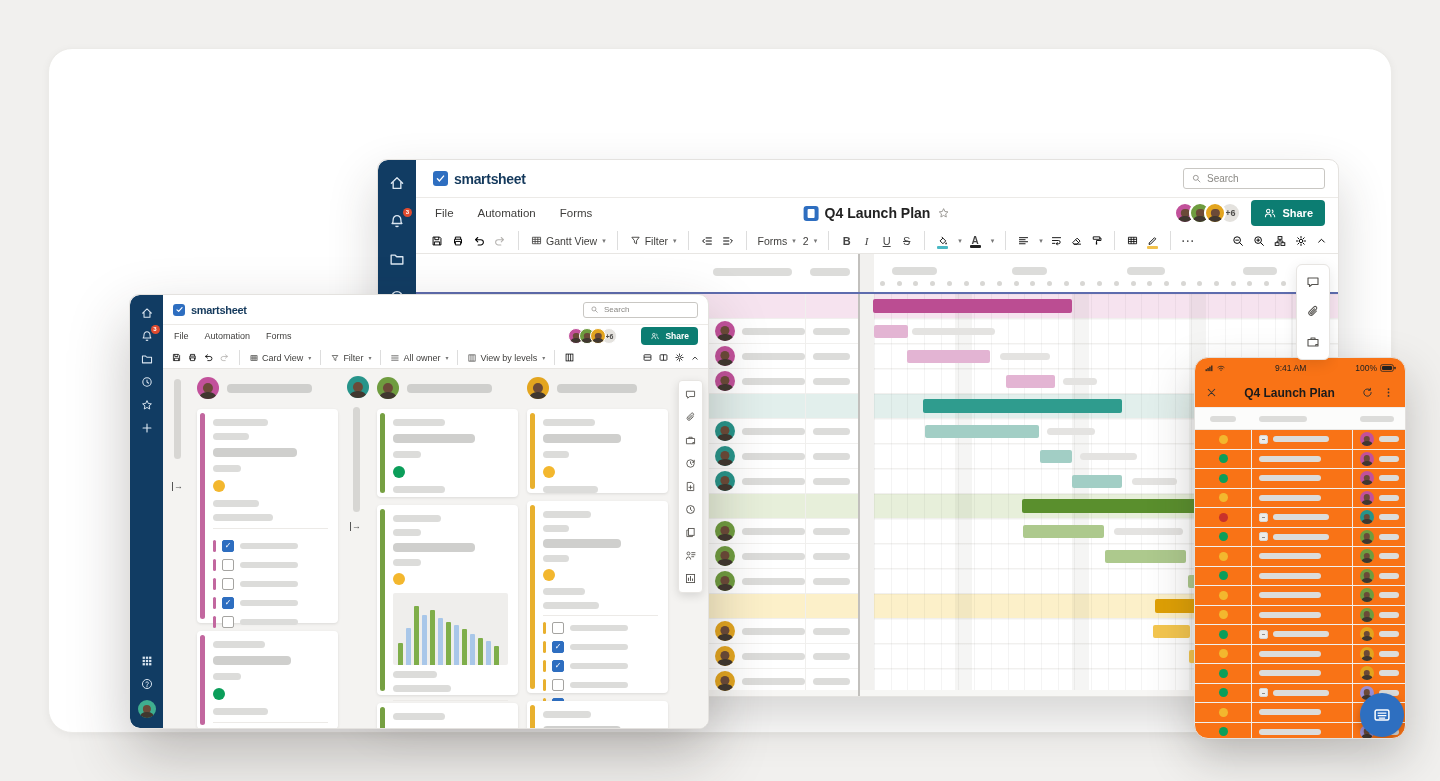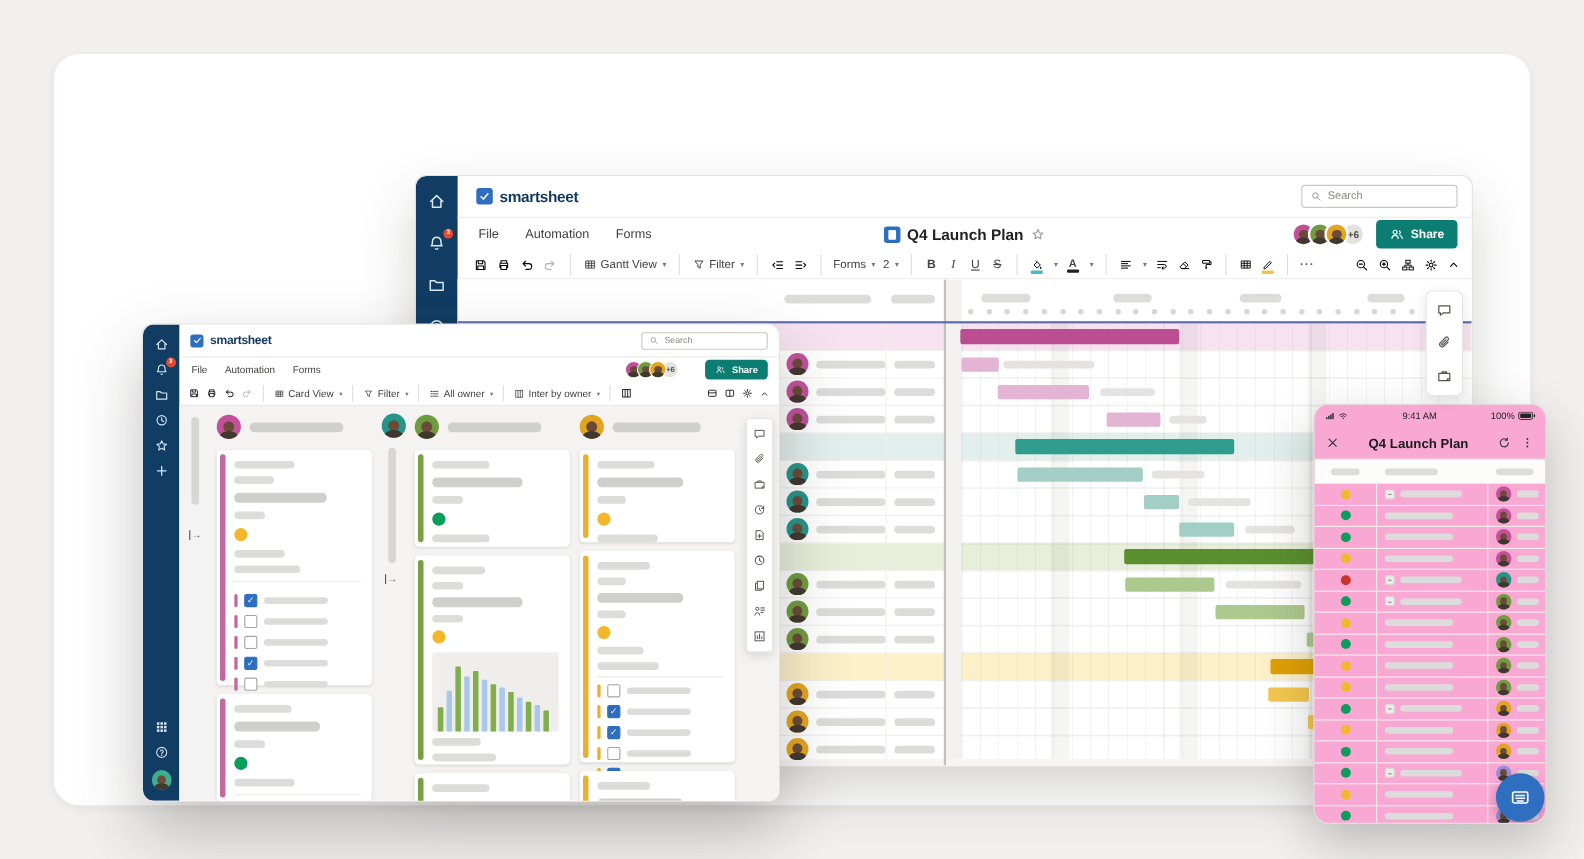--- a/index.html
+++ b/index.html
@@ -5,21 +5,21 @@
   * { margin:0; padding:0; box-sizing:border-box; }
   html,body { width:1440px; height:781px; }
   body { background:#f1f0ee; font-family:"Liberation Sans", sans-serif; position:relative; overflow:hidden; }
 
   .stage { position:absolute; left:48px; top:48px; width:1344px; height:685px; background:#fff;
            border-radius:24px; border:1px solid #ecebe8; box-shadow:0 2px 8px rgba(0,0,0,.05); }
 
   .win { position:absolute; background:#fff; border-radius:10px; overflow:hidden; border:1px solid #e4e2df; }
   .main-win  { left:328px; top:110px; width:962px; height:538px; box-shadow:0 22px 50px rgba(45,40,35,.20); }
   .card-win  { left:80px;  top:245px; width:580px; height:435px; box-shadow:0 26px 60px rgba(45,40,35,.28); z-index:5; }
-  .mobile    { position:absolute; left:1145px; top:318px; width:212px; height:382px; background:#f9a8d4;
+  .mobile    { position:absolute; left:1145px; top:308px; width:212px; height:382px; background:#f97316;
                border-radius:14px; overflow:hidden; border:1px solid #e2e0dd; box-shadow:0 18px 45px rgba(45,40,35,.25); z-index:6; }
 
   
   .sidebar { position:absolute; left:0; top:0; bottom:0; background:#113c63; display:flex; flex-direction:column; align-items:center; }
   .sidebar .ico { color:#dbe6f1; position:relative; display:flex; align-items:center; justify-content:center; }
   .badge { position:absolute; top:-4px; right:-6px; background:#e04b2f; color:#fff; border-radius:50%;
            font-size:6px; line-height:9px; width:9px; height:9px; text-align:center; font-weight:bold; }
   .logo-row { display:flex; align-items:center; gap:6px; }
   .logo-mark { background:#2e6ec0; border-radius:3px; display:flex; align-items:center; justify-content:center; color:#fff; }
   .logo-text { font-weight:bold; color:#14395c; letter-spacing:-.3px; }
@@ -816,21 +816,21 @@
             <use href="#i-list"></use>
           </svg>
           <span>All owner</span>
           <span class="caret" style="font-size:6px">▾</span>
         </span>
       <span class="sep"></span>
       <span class="tool-text">
           <svg class="i" width="10" height="10">
             <use href="#i-board"></use>
           </svg>
-          <span>Inter by owner</span>
+          <span>View by levels</span>
           <span class="caret" style="font-size:6px">▾</span>
         </span>
       <span class="sep"></span>
       <span class="ico">
           <svg class="i" width="11" height="11">
             <use href="#i-board"></use>
           </svg>
         </span>
       <div style="flex:1"></div>
       <span class="ico">

